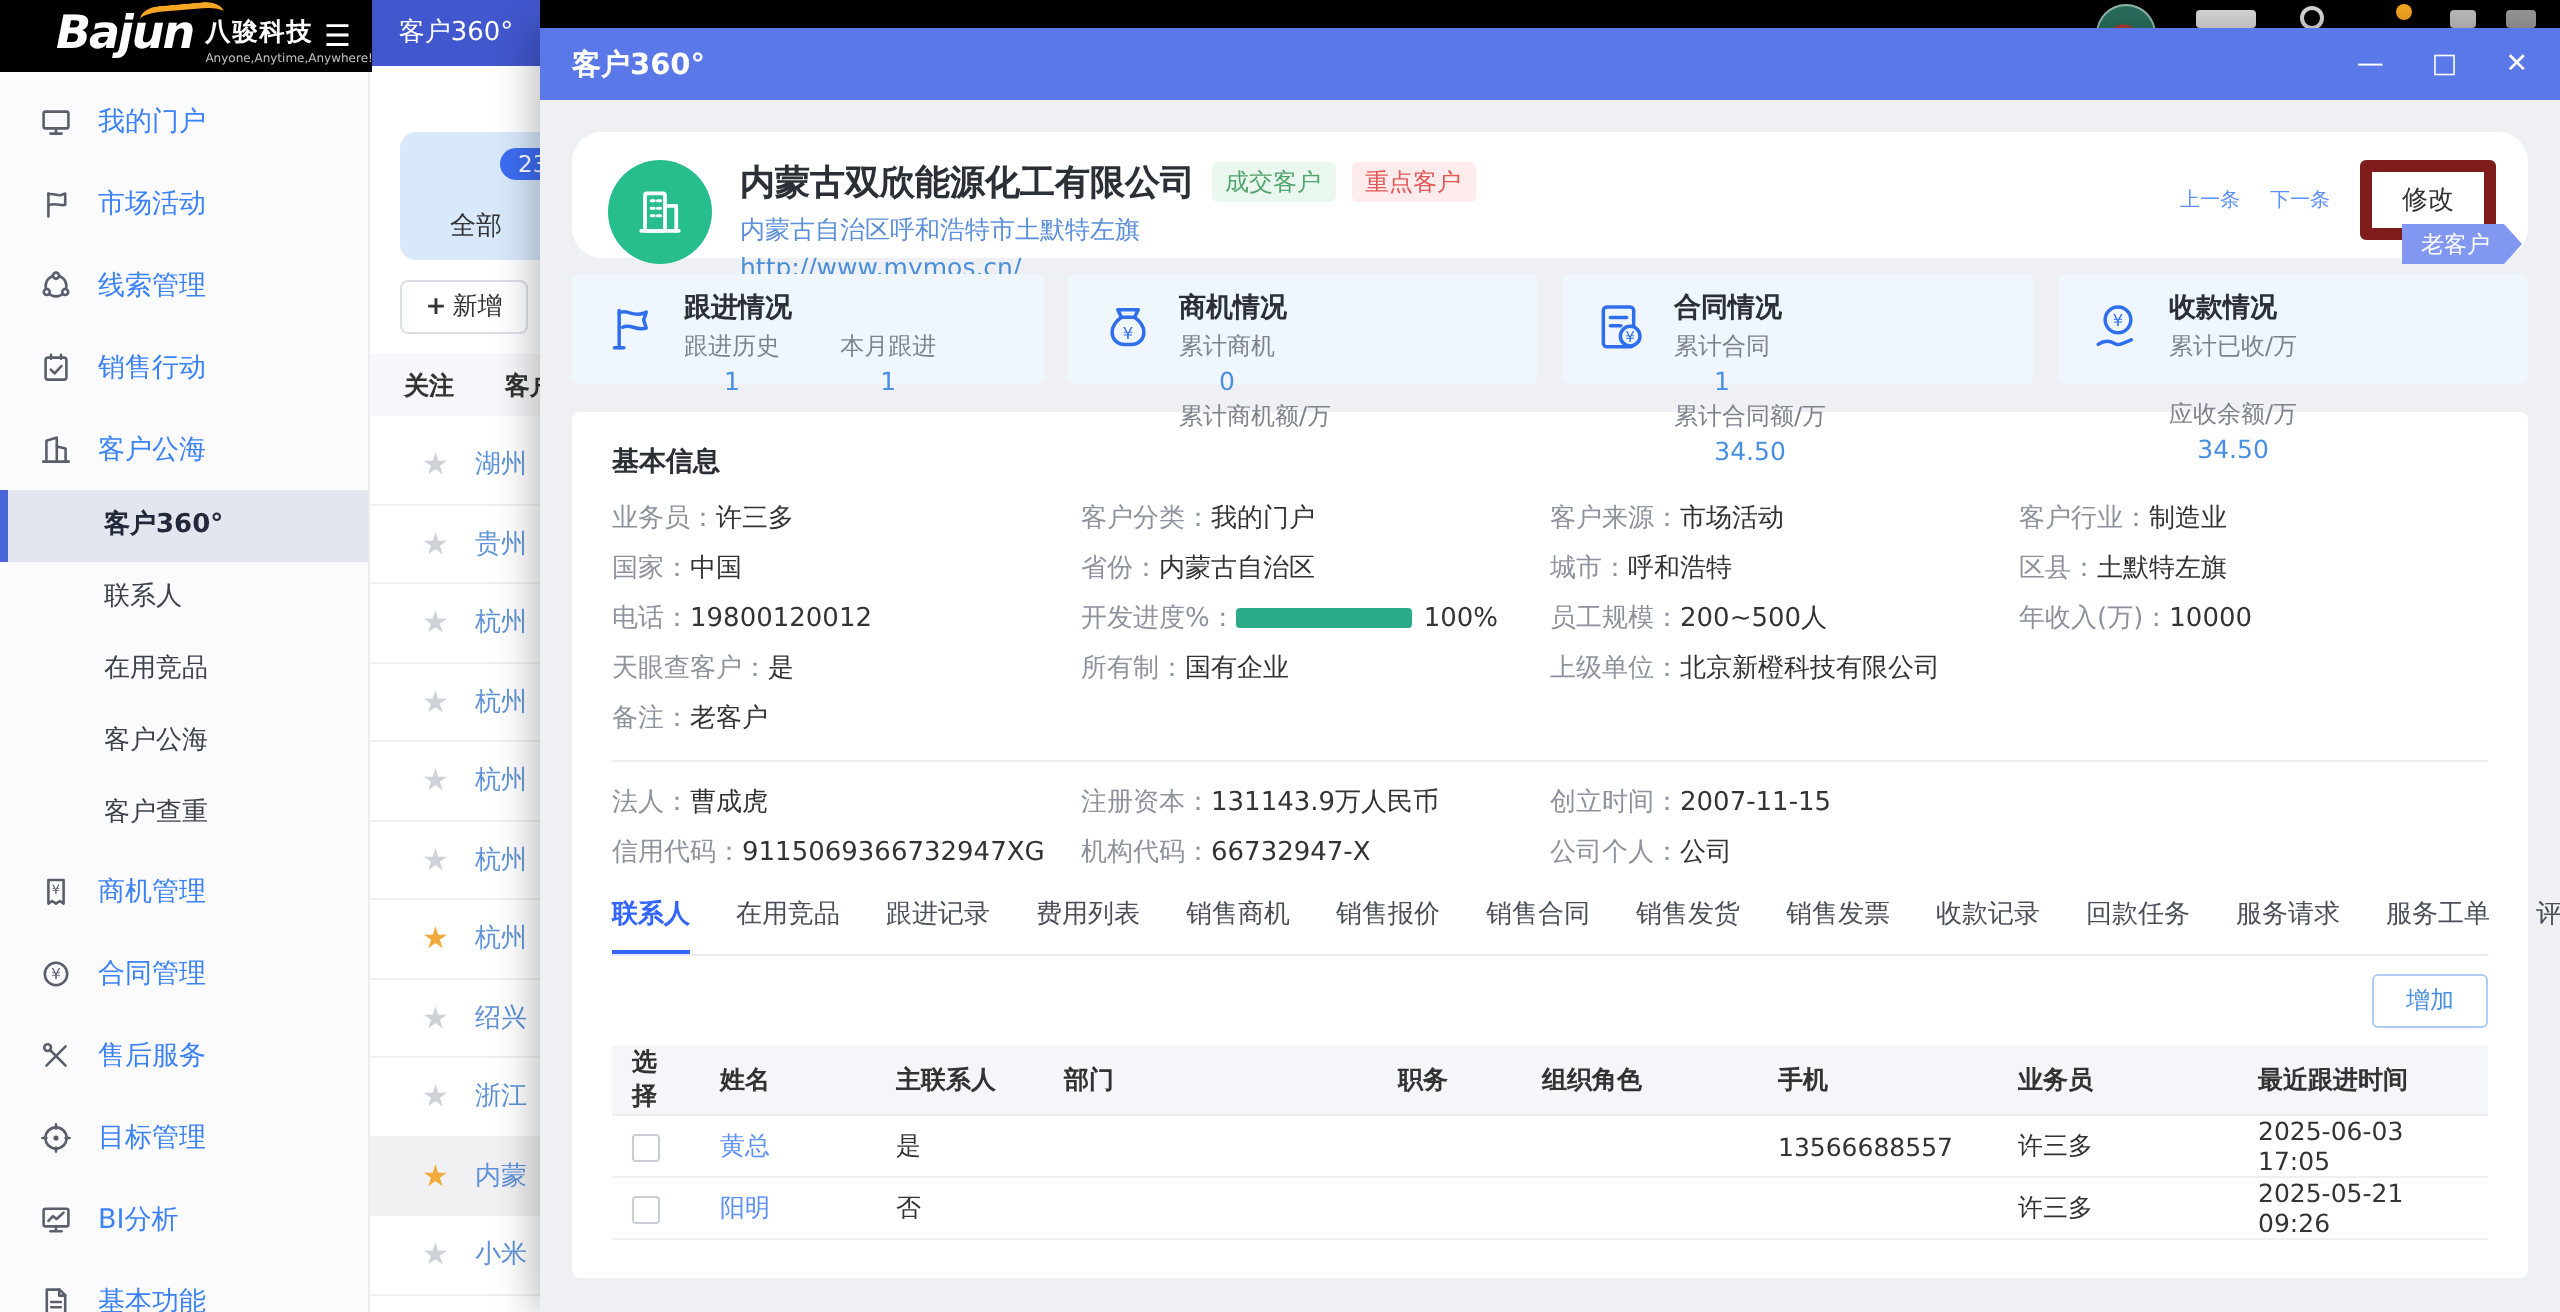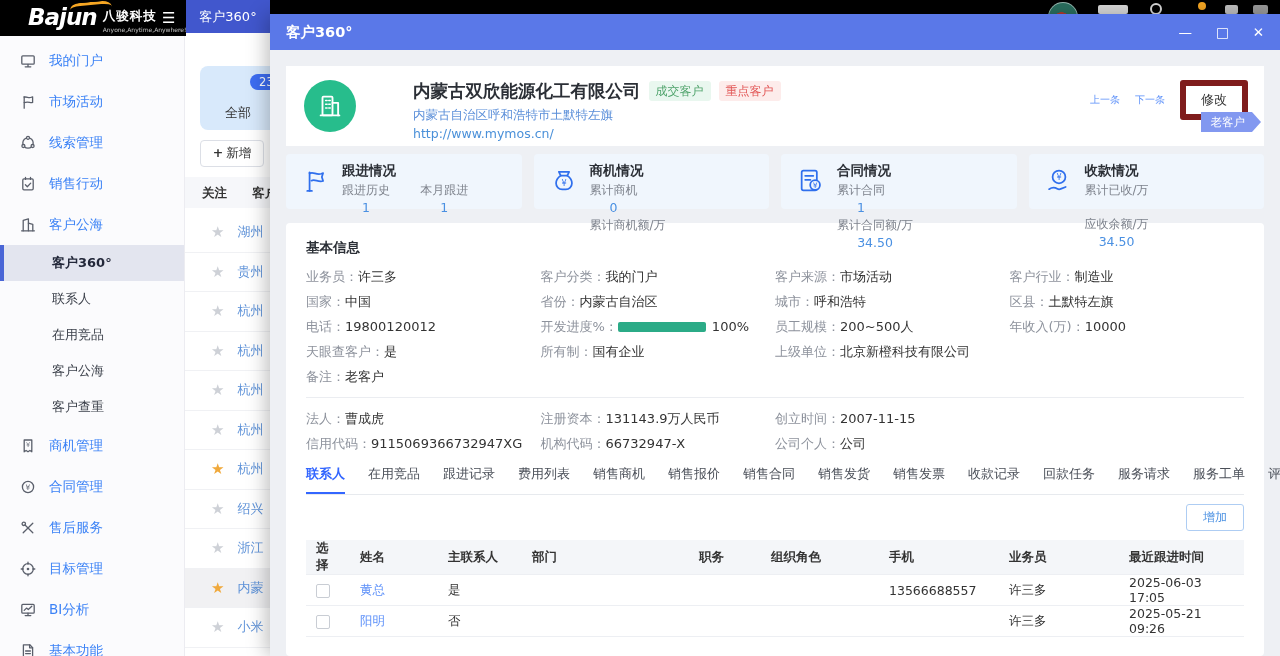--- a/index.html
+++ b/index.html
@@ -50,21 +50,21 @@
 
   
   .modal {position:absolute;left:270px;top:14px;right:0;bottom:0;z-index:10;display:flex;flex-direction:column;box-shadow:-4px 0 18px rgba(0,0,0,.25);}
   .modal-header {height:36px;background:#5a78e8;display:flex;align-items:center;padding:0 16px;color:#fff;flex:none;}
   .modal-title {font-size:14.5px;font-weight:bold;}
   .win-controls {margin-left:auto;display:flex;gap:24px;font-size:13.5px;}
   .win-controls span {cursor:pointer;line-height:36px;}
   .modal-body {flex:1;background:#eef0f4;padding:16px 16px 0;overflow:hidden;}
 
   
-  .cust-card {position:relative;height:80px;background:#fff;border-radius:0;padding-left:43px;}
+  .cust-card {position:relative;height:63px;background:#fff;border-radius:15px;}
   .cust-avatar {position:absolute;left:18px;top:14px;width:52px;height:52px;border-radius:50%;background:#27bd8c;display:flex;align-items:center;justify-content:center;}
   .cust-main {padding:13px 0 0 84px;}
   .cust-name-row {display:flex;align-items:center;gap:8px;}
   .cust-name {font-size:17.5px;font-weight:bold;color:#2b2f36;}
   .tag {font-size:12px;line-height:20px;padding:0 7px;border-radius:3px;}
   .tag.green {background:#e9f7ef;color:#51a46d;}
   .tag.red {background:#fdeceb;color:#e25757;}
   .cust-addr {margin-top:4px;font-size:12.5px;color:#5b8fd9;cursor:pointer;}
   .cust-url {margin-top:2px;font-size:12.5px;color:#4a90d9;cursor:pointer;}
   .cust-actions {position:absolute;right:16px;top:14px;display:flex;align-items:center;gap:15px;}

